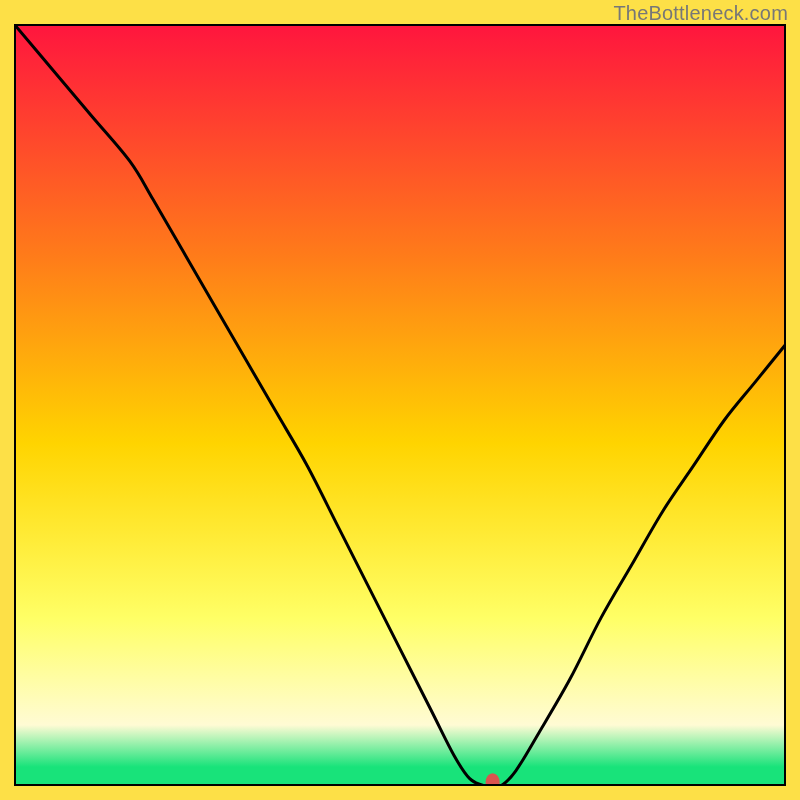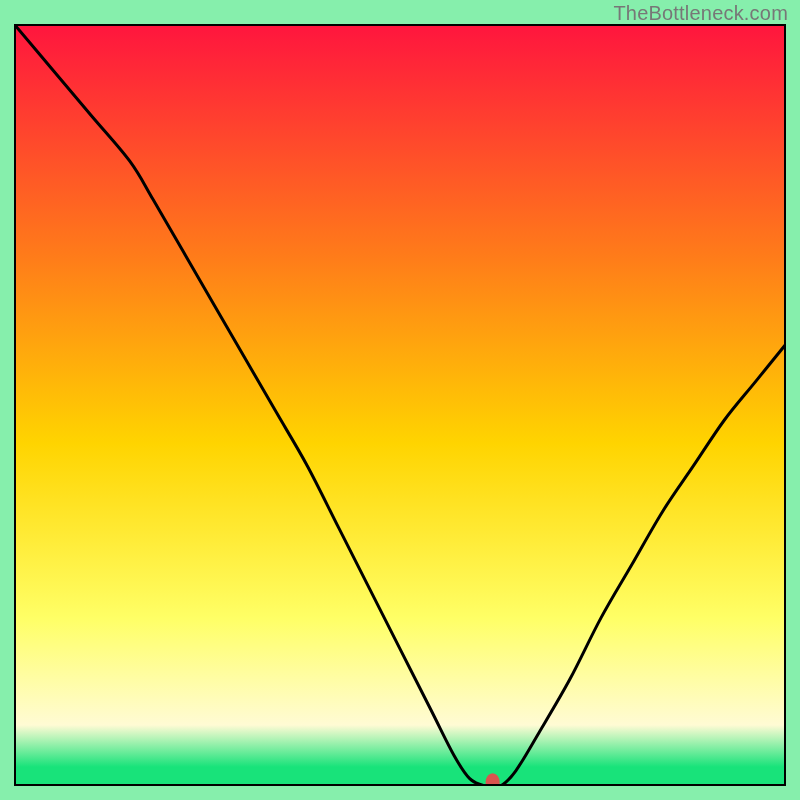--- a/index.html
+++ b/index.html
@@ -8,21 +8,21 @@
     width: 800px;
     height: 800px;
     background: #000;
     overflow: hidden;
     font-family: Arial, Helvetica, sans-serif;
   }
   .frame {
     position: relative;
     width: 800px;
     height: 800px;
-    background: #86efac;
+    background: #fde047;
   }
   .watermark {
     position: absolute;
     top: 2px;
     right: 12px;
     color: #777;
     font-size: 20px;
     font-weight: 500;
     letter-spacing: 0.2px;
     z-index: 5;

